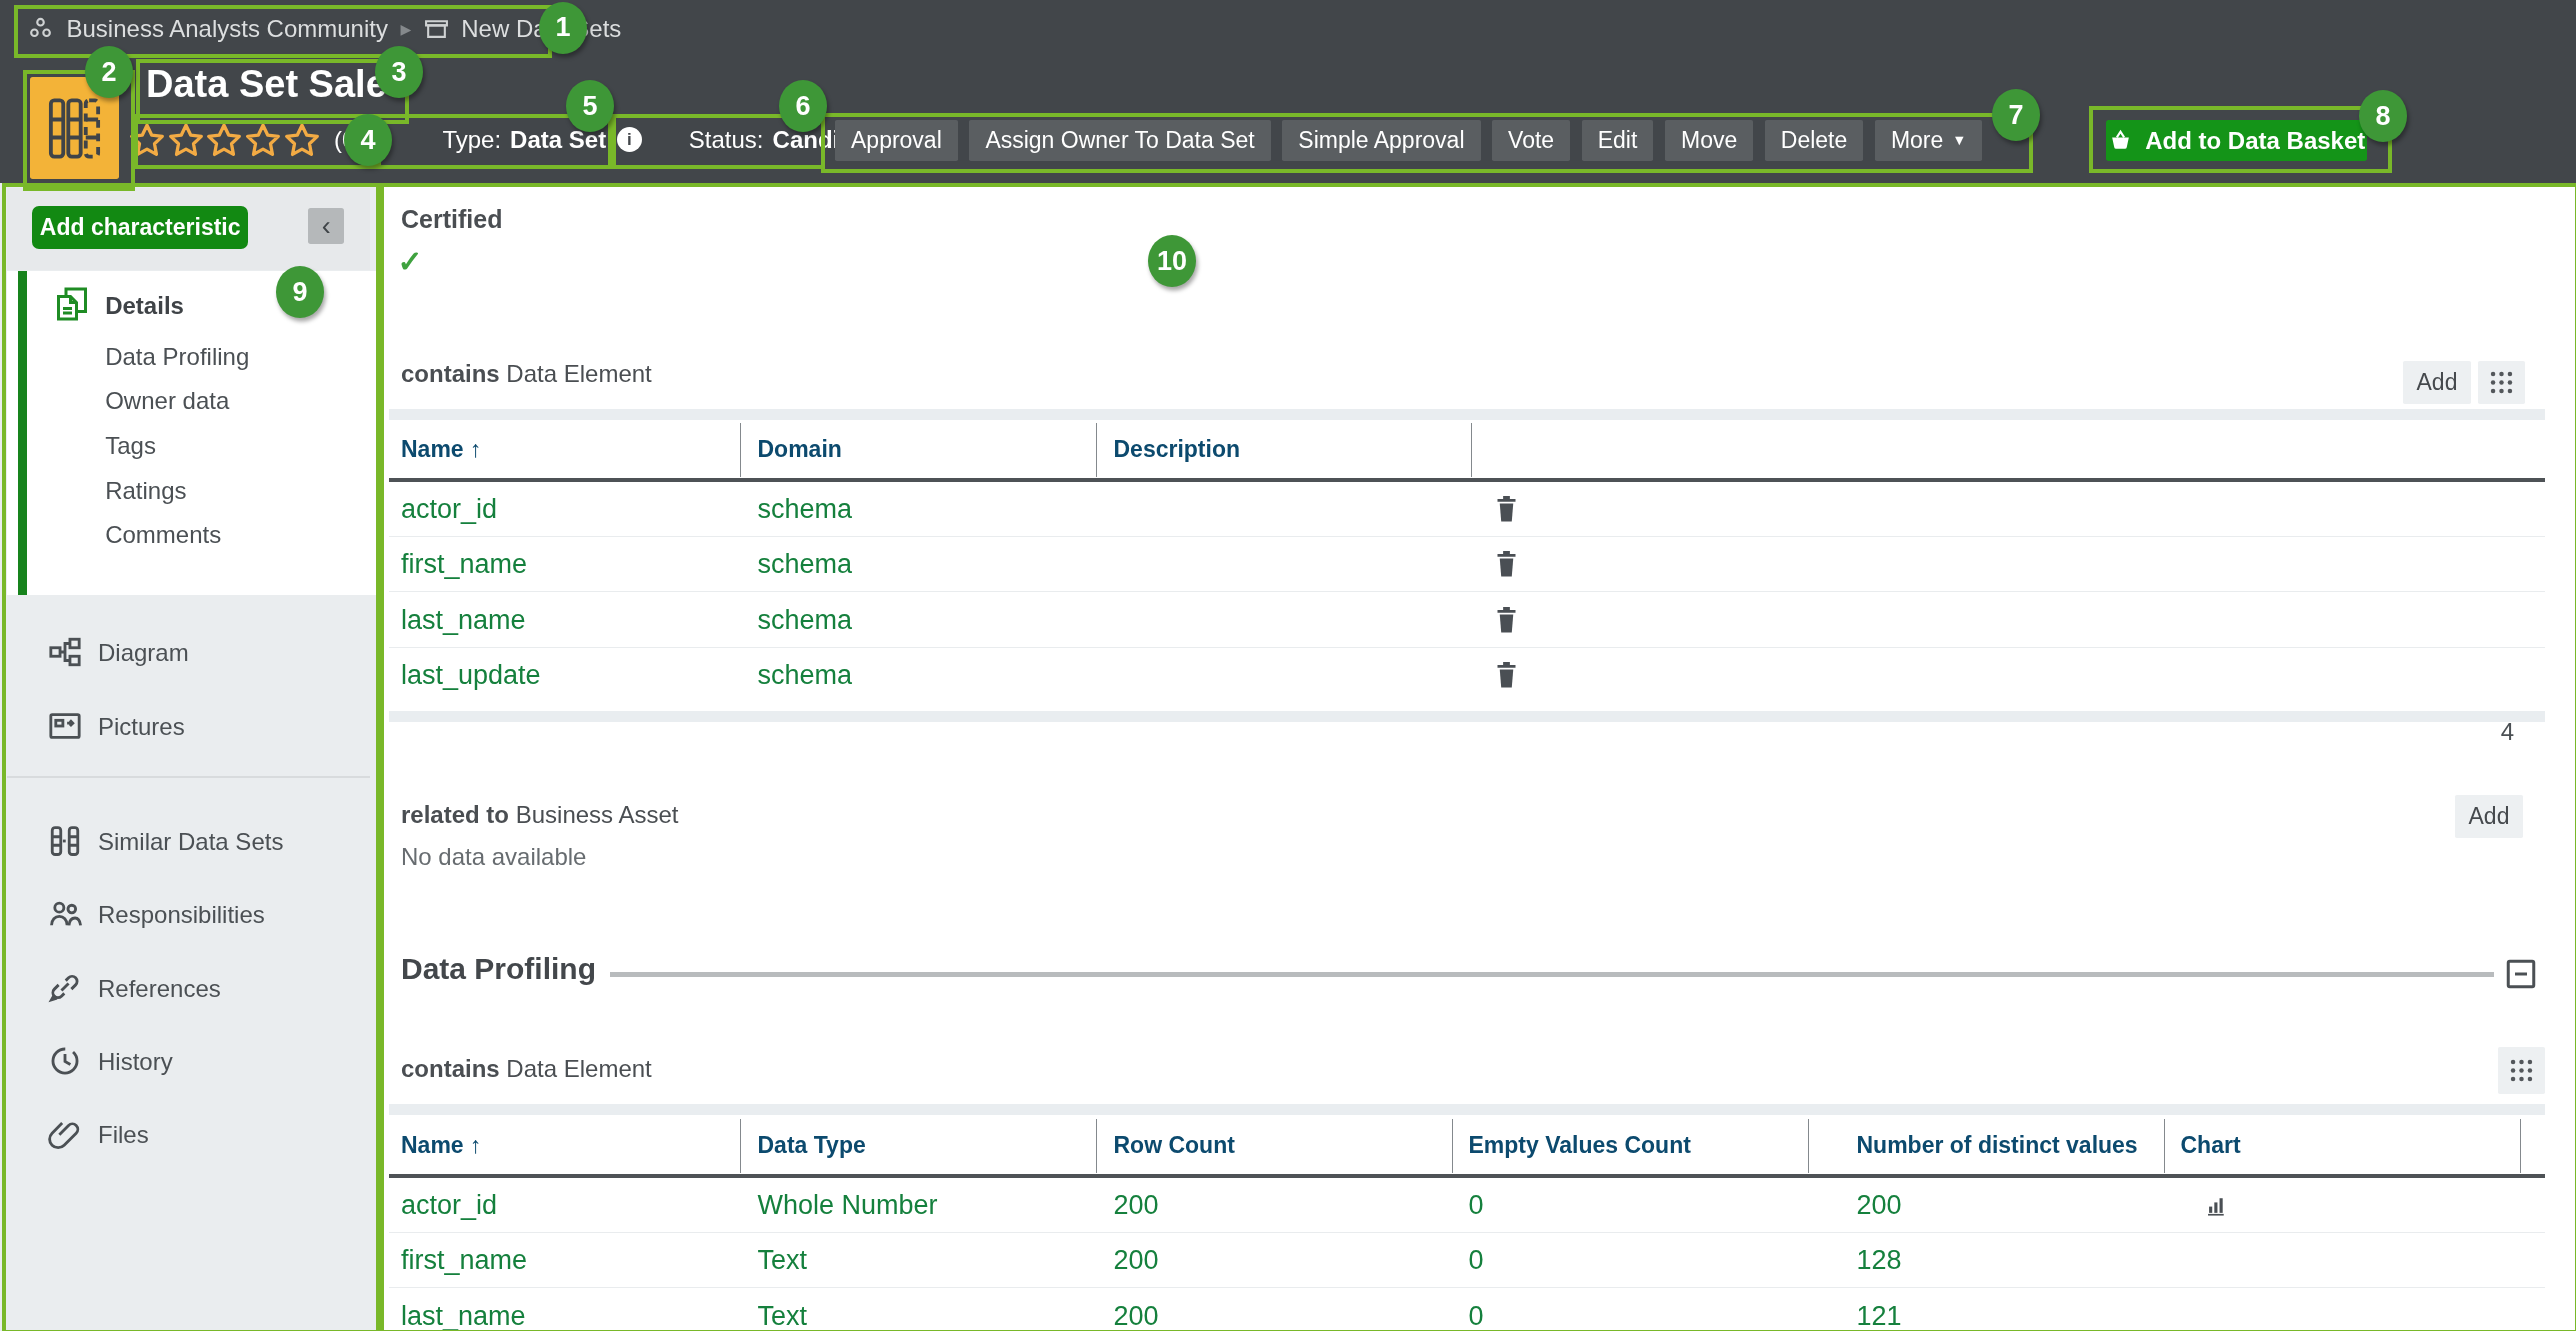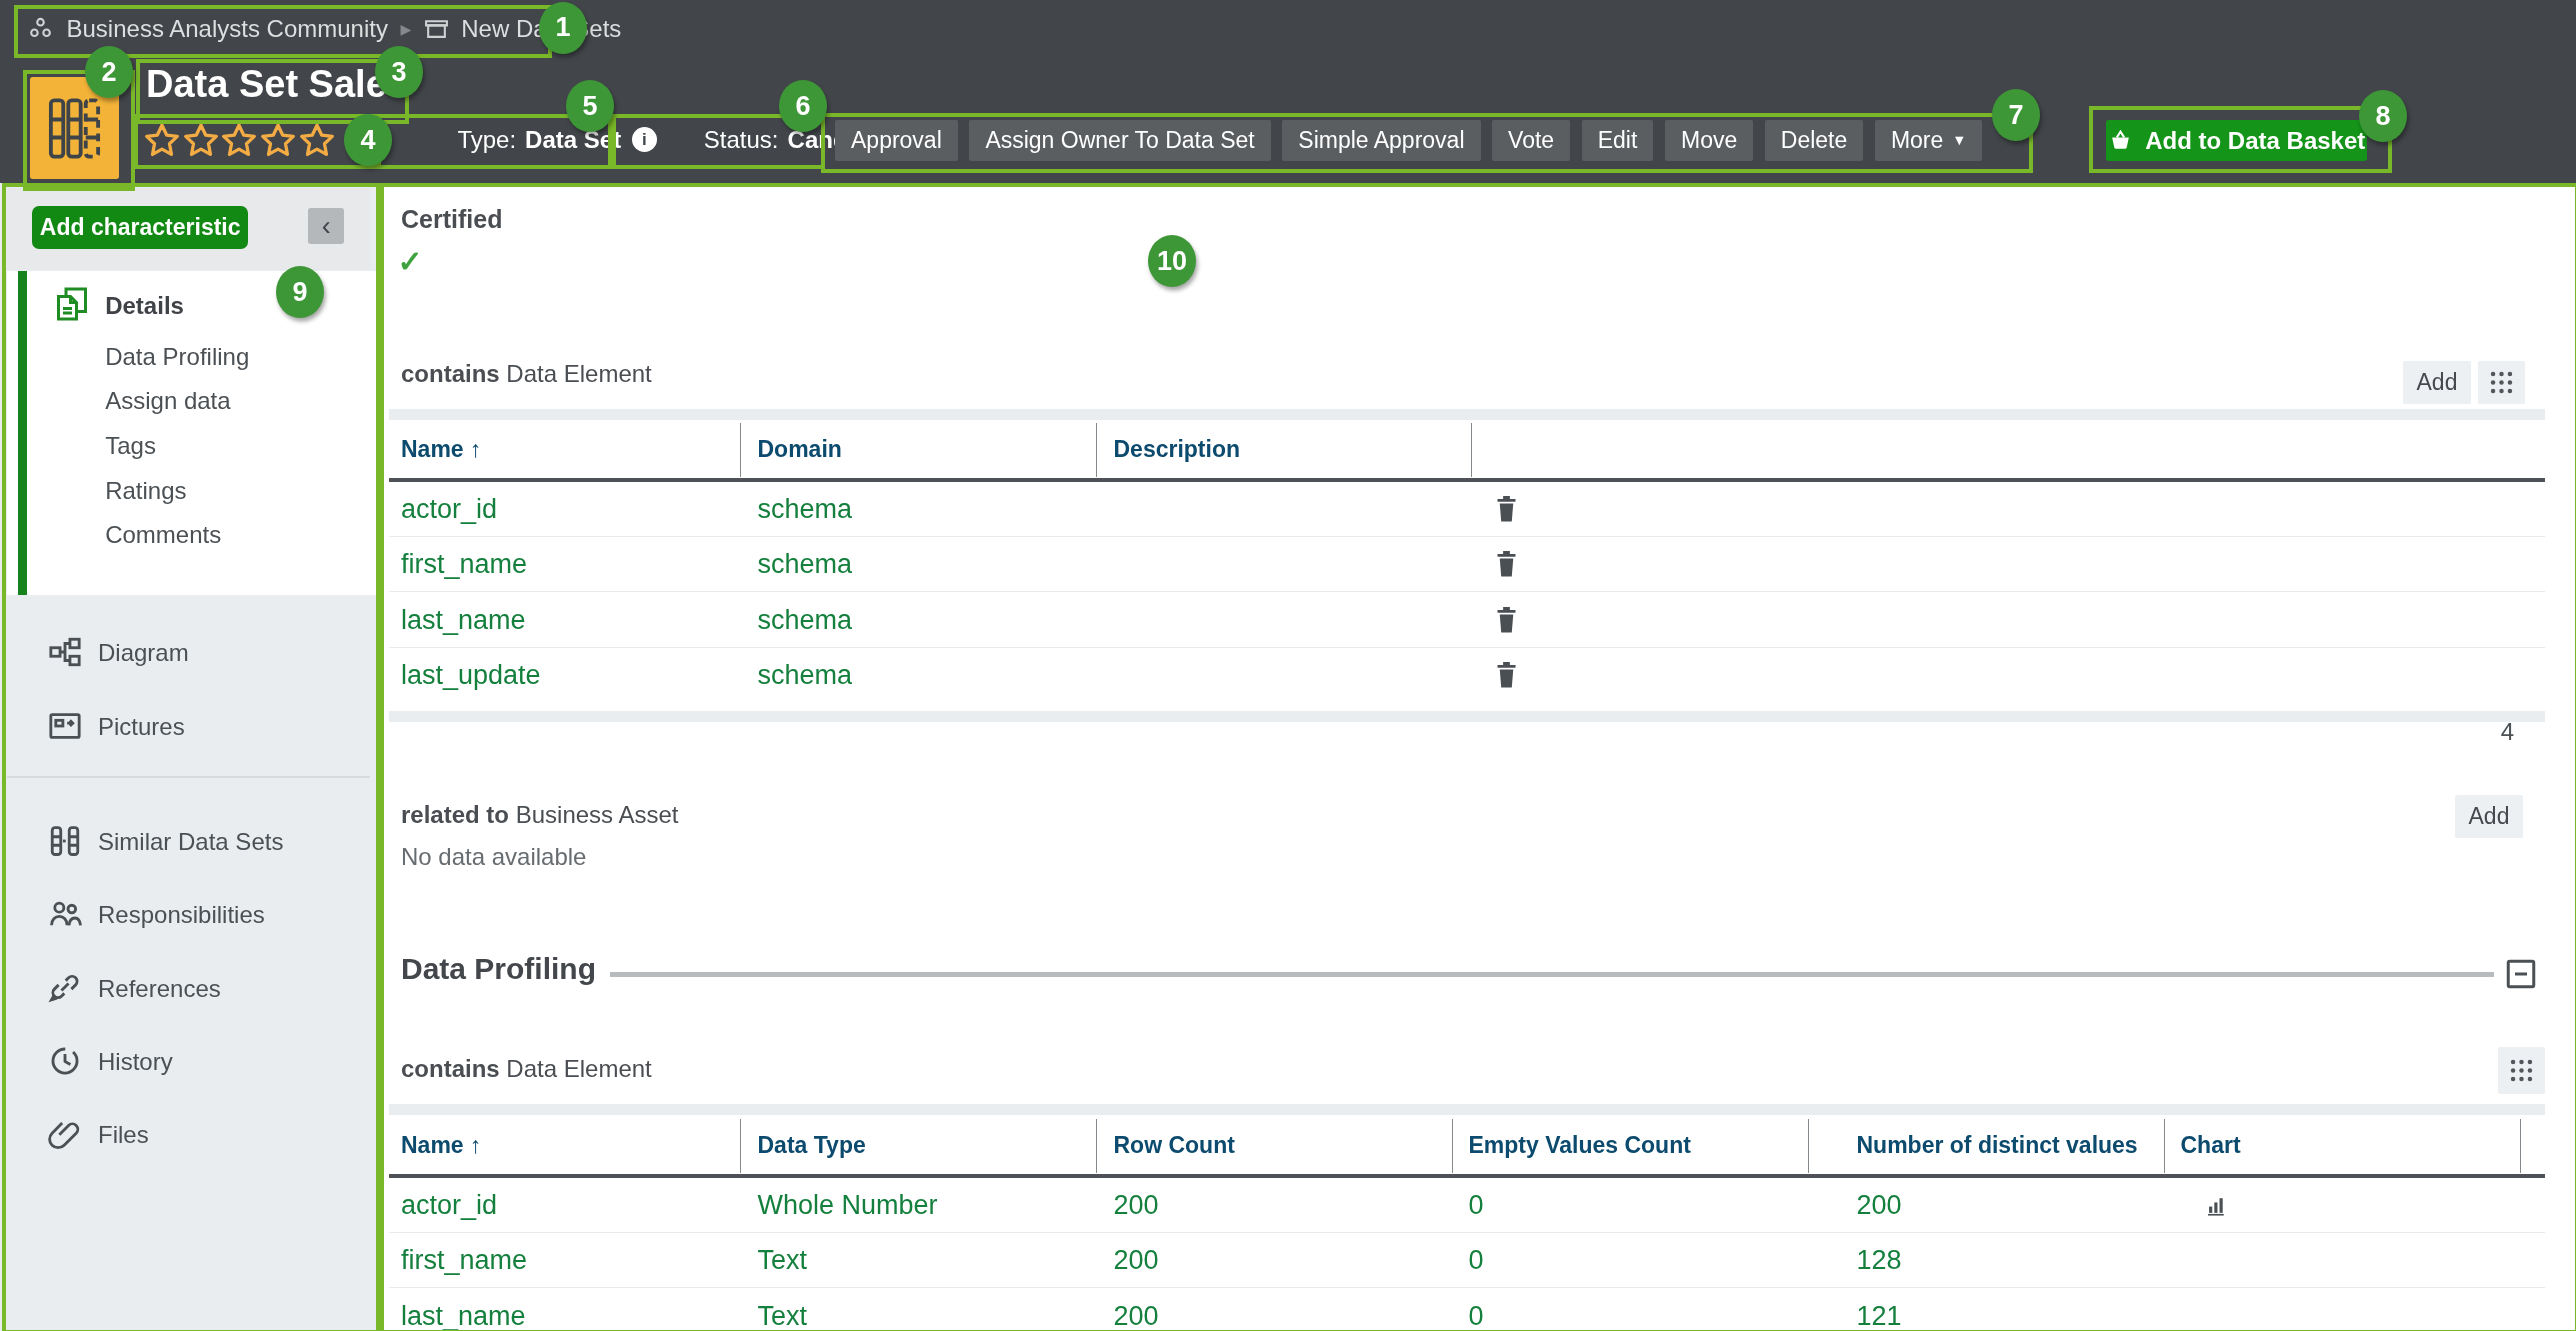--- a/index.html
+++ b/index.html
@@ -6,21 +6,21 @@
   .screen{position:relative;width:2576px;height:1332px;background:#fff;overflow:hidden;
     font-family:"Liberation Sans",sans-serif;color:#45494d;}
   
   .hdr{position:absolute;left:0;top:0;width:2576px;height:183px;background:#42464a;}
   .crumb{position:absolute;left:27px;top:12.5px;height:32px;display:flex;align-items:center;gap:12.5px;
     color:#dcdedf;font-size:24px;}
   .crumb .sep{color:#85898c;font-size:21.5px;}
   .asset-icon{position:absolute;left:30px;top:77px;width:89px;height:102px;background:#f3b338;
     border-radius:2.7px;display:flex;align-items:center;justify-content:center;}
   .title{position:absolute;left:146px;top:63px;font-size:38px;font-weight:bold;color:#fff;}
-  .meta{position:absolute;left:144px;top:118px;height:43px;display:flex;align-items:center;color:#fff;font-size:24px;justify-content:space-between;}
+  .meta{position:absolute;left:129px;top:118px;height:43px;display:flex;align-items:center;color:#fff;font-size:24px;justify-content:space-between;}
   .stars{display:flex;gap:2.7px;align-items:center;}
   .rating-count{margin-left:14.3px;}
   .meta-label{font-weight:400;margin-right:9px;}
   .meta-val{font-weight:bold;}
   .info-dot{display:inline-flex;width:25px;height:25px;border-radius:50%;background:#fff;color:#42464a;
     font-weight:bold;font-size:17px;align-items:center;justify-content:center;margin-left:10.7px;}
   .toolbar{position:absolute;left:835px;top:120px;height:41px;display:flex;gap:11.6px;}
   .tbtn{background:#5a5e61;color:#fff;font-size:23px;height:41px;line-height:41px;padding:0 16px;
     border-radius:1.8px;white-space:nowrap;display:flex;align-items:center;gap:9px;}
   .tbtn .caret{font-size:14.3px;}
@@ -184,21 +184,21 @@
       <span class="side-icon" style="top:15px">
         <svg width="36" height="36" viewBox="0 0 24 24" fill="none" stroke="#1f8c24" stroke-width="2">
           <rect x="8" y="2" width="13" height="15"></rect>
             <path d="M3 7h8l4 4v11H3z" fill="#fff"></path>
             <path d="M11 7v4h4"></path>
             <path d="M6 15h6M6 18h6"></path>
         </svg>
       </span>
       <span class="side-item-label bold" style="top:20.6px">Details</span>
       <span class="side-item-label" style="top:72px">Data Profiling</span>
-      <span class="side-item-label" style="top:116px">Assign data</span>
+      <span class="side-item-label" style="top:116px">Owner data</span>
       <span class="side-item-label" style="top:161px">Tags</span>
       <span class="side-item-label" style="top:206px">Ratings</span>
       <span class="side-item-label" style="top:250px">Comments</span>
     </div>
 
     <span class="side-icon" style="top:451px">
       <svg width="34" height="34" viewBox="0 0 24 24" fill="none" stroke="#4b5054" stroke-width="2">
         <rect x="2" y="9" width="6.5" height="6"></rect>
           <rect x="15.5" y="3" width="6.5" height="6"></rect>
           <rect x="15.5" y="15" width="6.5" height="6"></rect>

